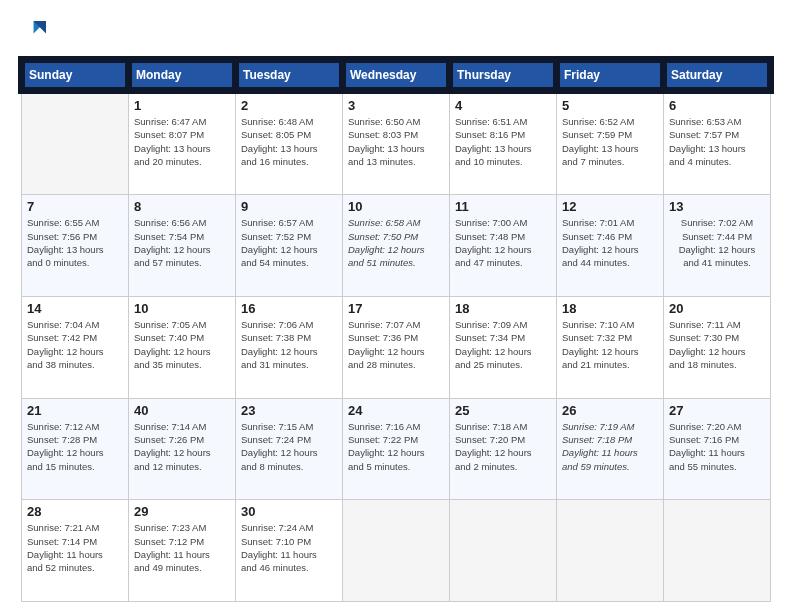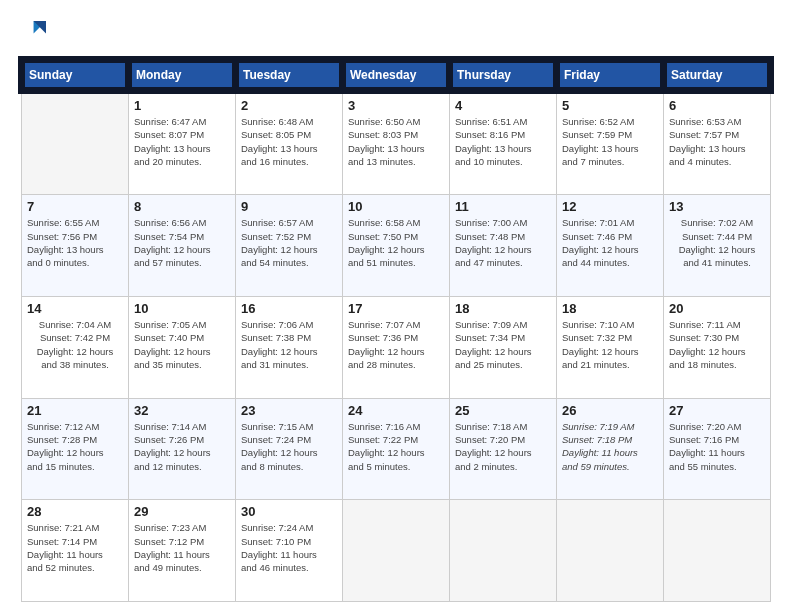--- a/index.html
+++ b/index.html
@@ -189,21 +189,21 @@
           </td>
           <td>
             <span class="day-num">9</span>
             <div class="day-info" style="white-space: pre-line;">Sunrise: 6:57 AM
 Sunset: 7:52 PM
 Daylight: 12 hours
 and 54 minutes.</div>
           </td>
           <td>
             <span class="day-num">10</span>
-            <div class="day-info" style="white-space: pre-line;">Sunrise: 6:58 AM
+            <div class="day-info" style="white-space: pre-line; font-style: italic;">Sunrise: 6:58 AM
 Sunset: 7:50 PM
 Daylight: 12 hours
 and 51 minutes.</div>
           </td>
           <td>
             <span class="day-num">11</span>
             <div class="day-info" style="white-space: pre-line;">Sunrise: 7:00 AM
 Sunset: 7:48 PM
 Daylight: 12 hours
 and 47 minutes.</div>
@@ -219,21 +219,21 @@
             <span class="day-num">13</span>
             <div class="day-info" style="white-space: pre-line; text-align: center;">Sunrise: 7:02 AM
 Sunset: 7:44 PM
 Daylight: 12 hours
 and 41 minutes.</div>
           </td>
         </tr>
         <tr>
           <td>
             <span class="day-num">14</span>
-            <div class="day-info" style="white-space: pre-line; text-align: center;">Sunrise: 7:04 AM
+            <div class="day-info" style="white-space: pre-line;">Sunrise: 7:04 AM
 Sunset: 7:42 PM
 Daylight: 12 hours
 and 38 minutes.</div>
           </td>
           <td>
             <span class="day-num">10</span>
             <div class="day-info" style="white-space: pre-line;">Sunrise: 7:05 AM
 Sunset: 7:40 PM
 Daylight: 12 hours
 and 35 minutes.</div>
@@ -276,21 +276,21 @@
         </tr>
         <tr>
           <td>
             <span class="day-num">21</span>
             <div class="day-info" style="white-space: pre-line;">Sunrise: 7:12 AM
 Sunset: 7:28 PM
 Daylight: 12 hours
 and 15 minutes.</div>
           </td>
           <td>
-            <span class="day-num">32</span>
+            <span class="day-num">40</span>
             <div class="day-info" style="white-space: pre-line;">Sunrise: 7:14 AM
 Sunset: 7:26 PM
 Daylight: 12 hours
 and 12 minutes.</div>
           </td>
           <td>
             <span class="day-num">23</span>
             <div class="day-info" style="white-space: pre-line;">Sunrise: 7:15 AM
 Sunset: 7:24 PM
 Daylight: 12 hours

